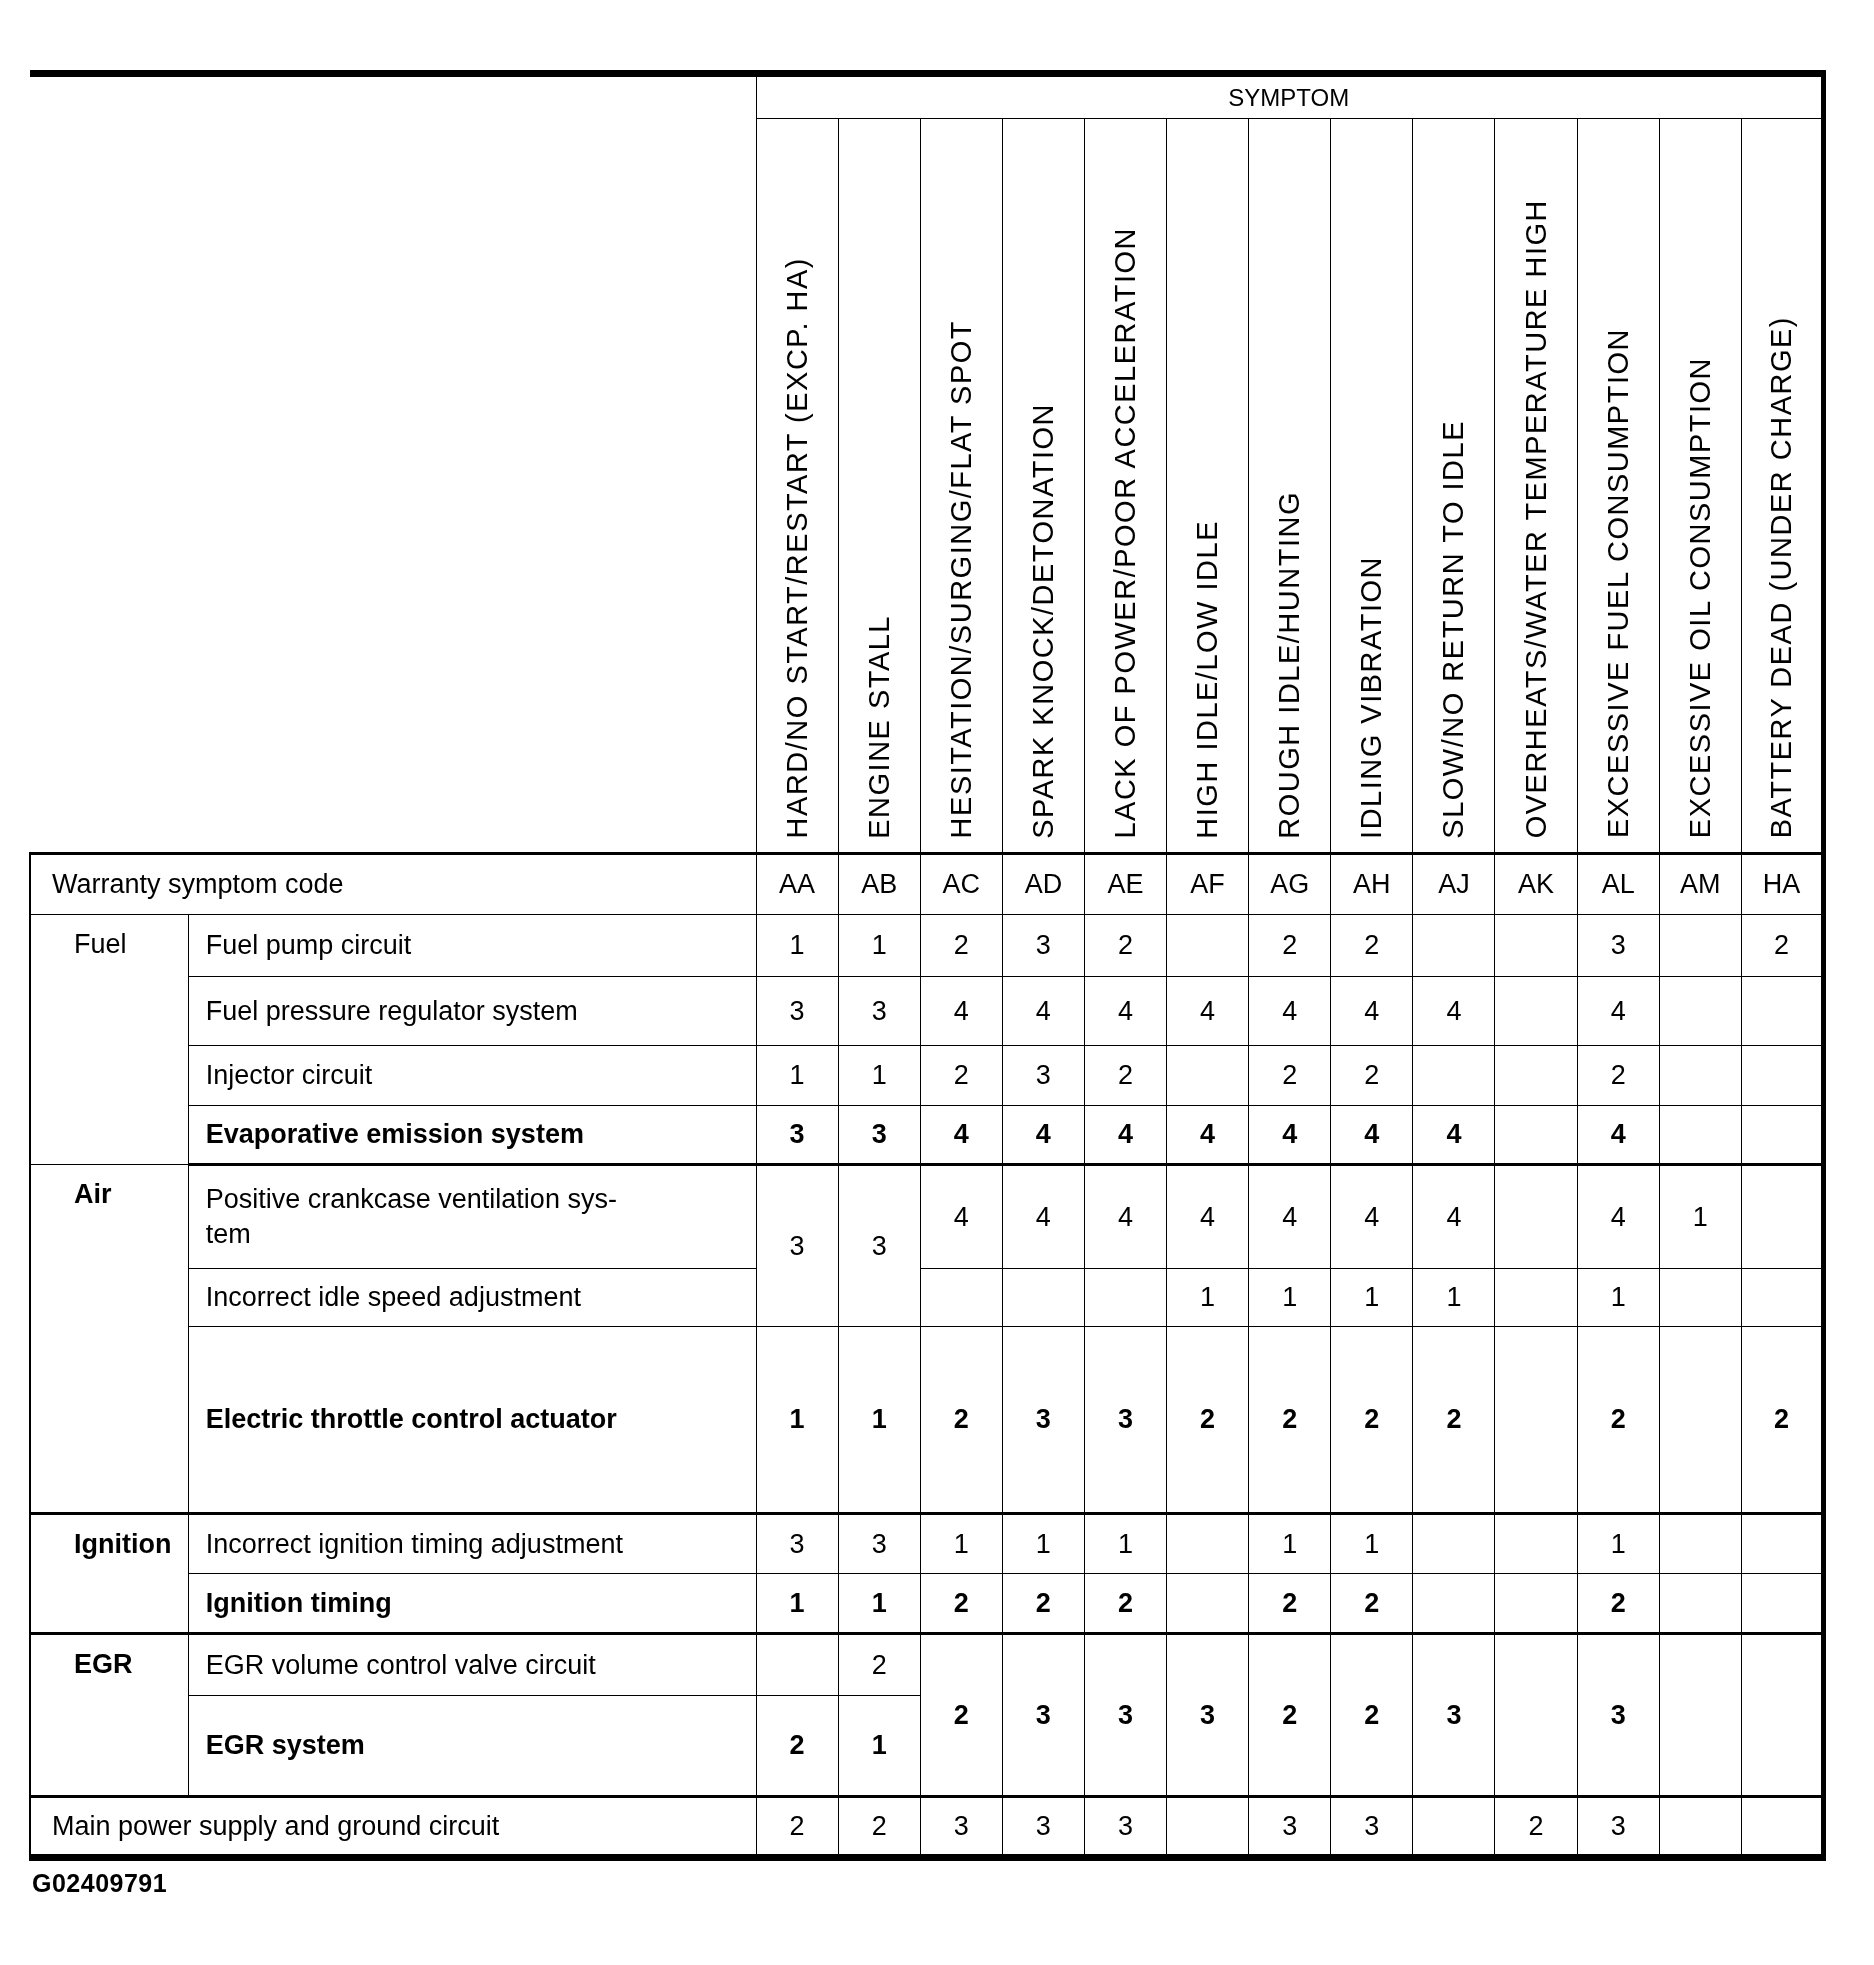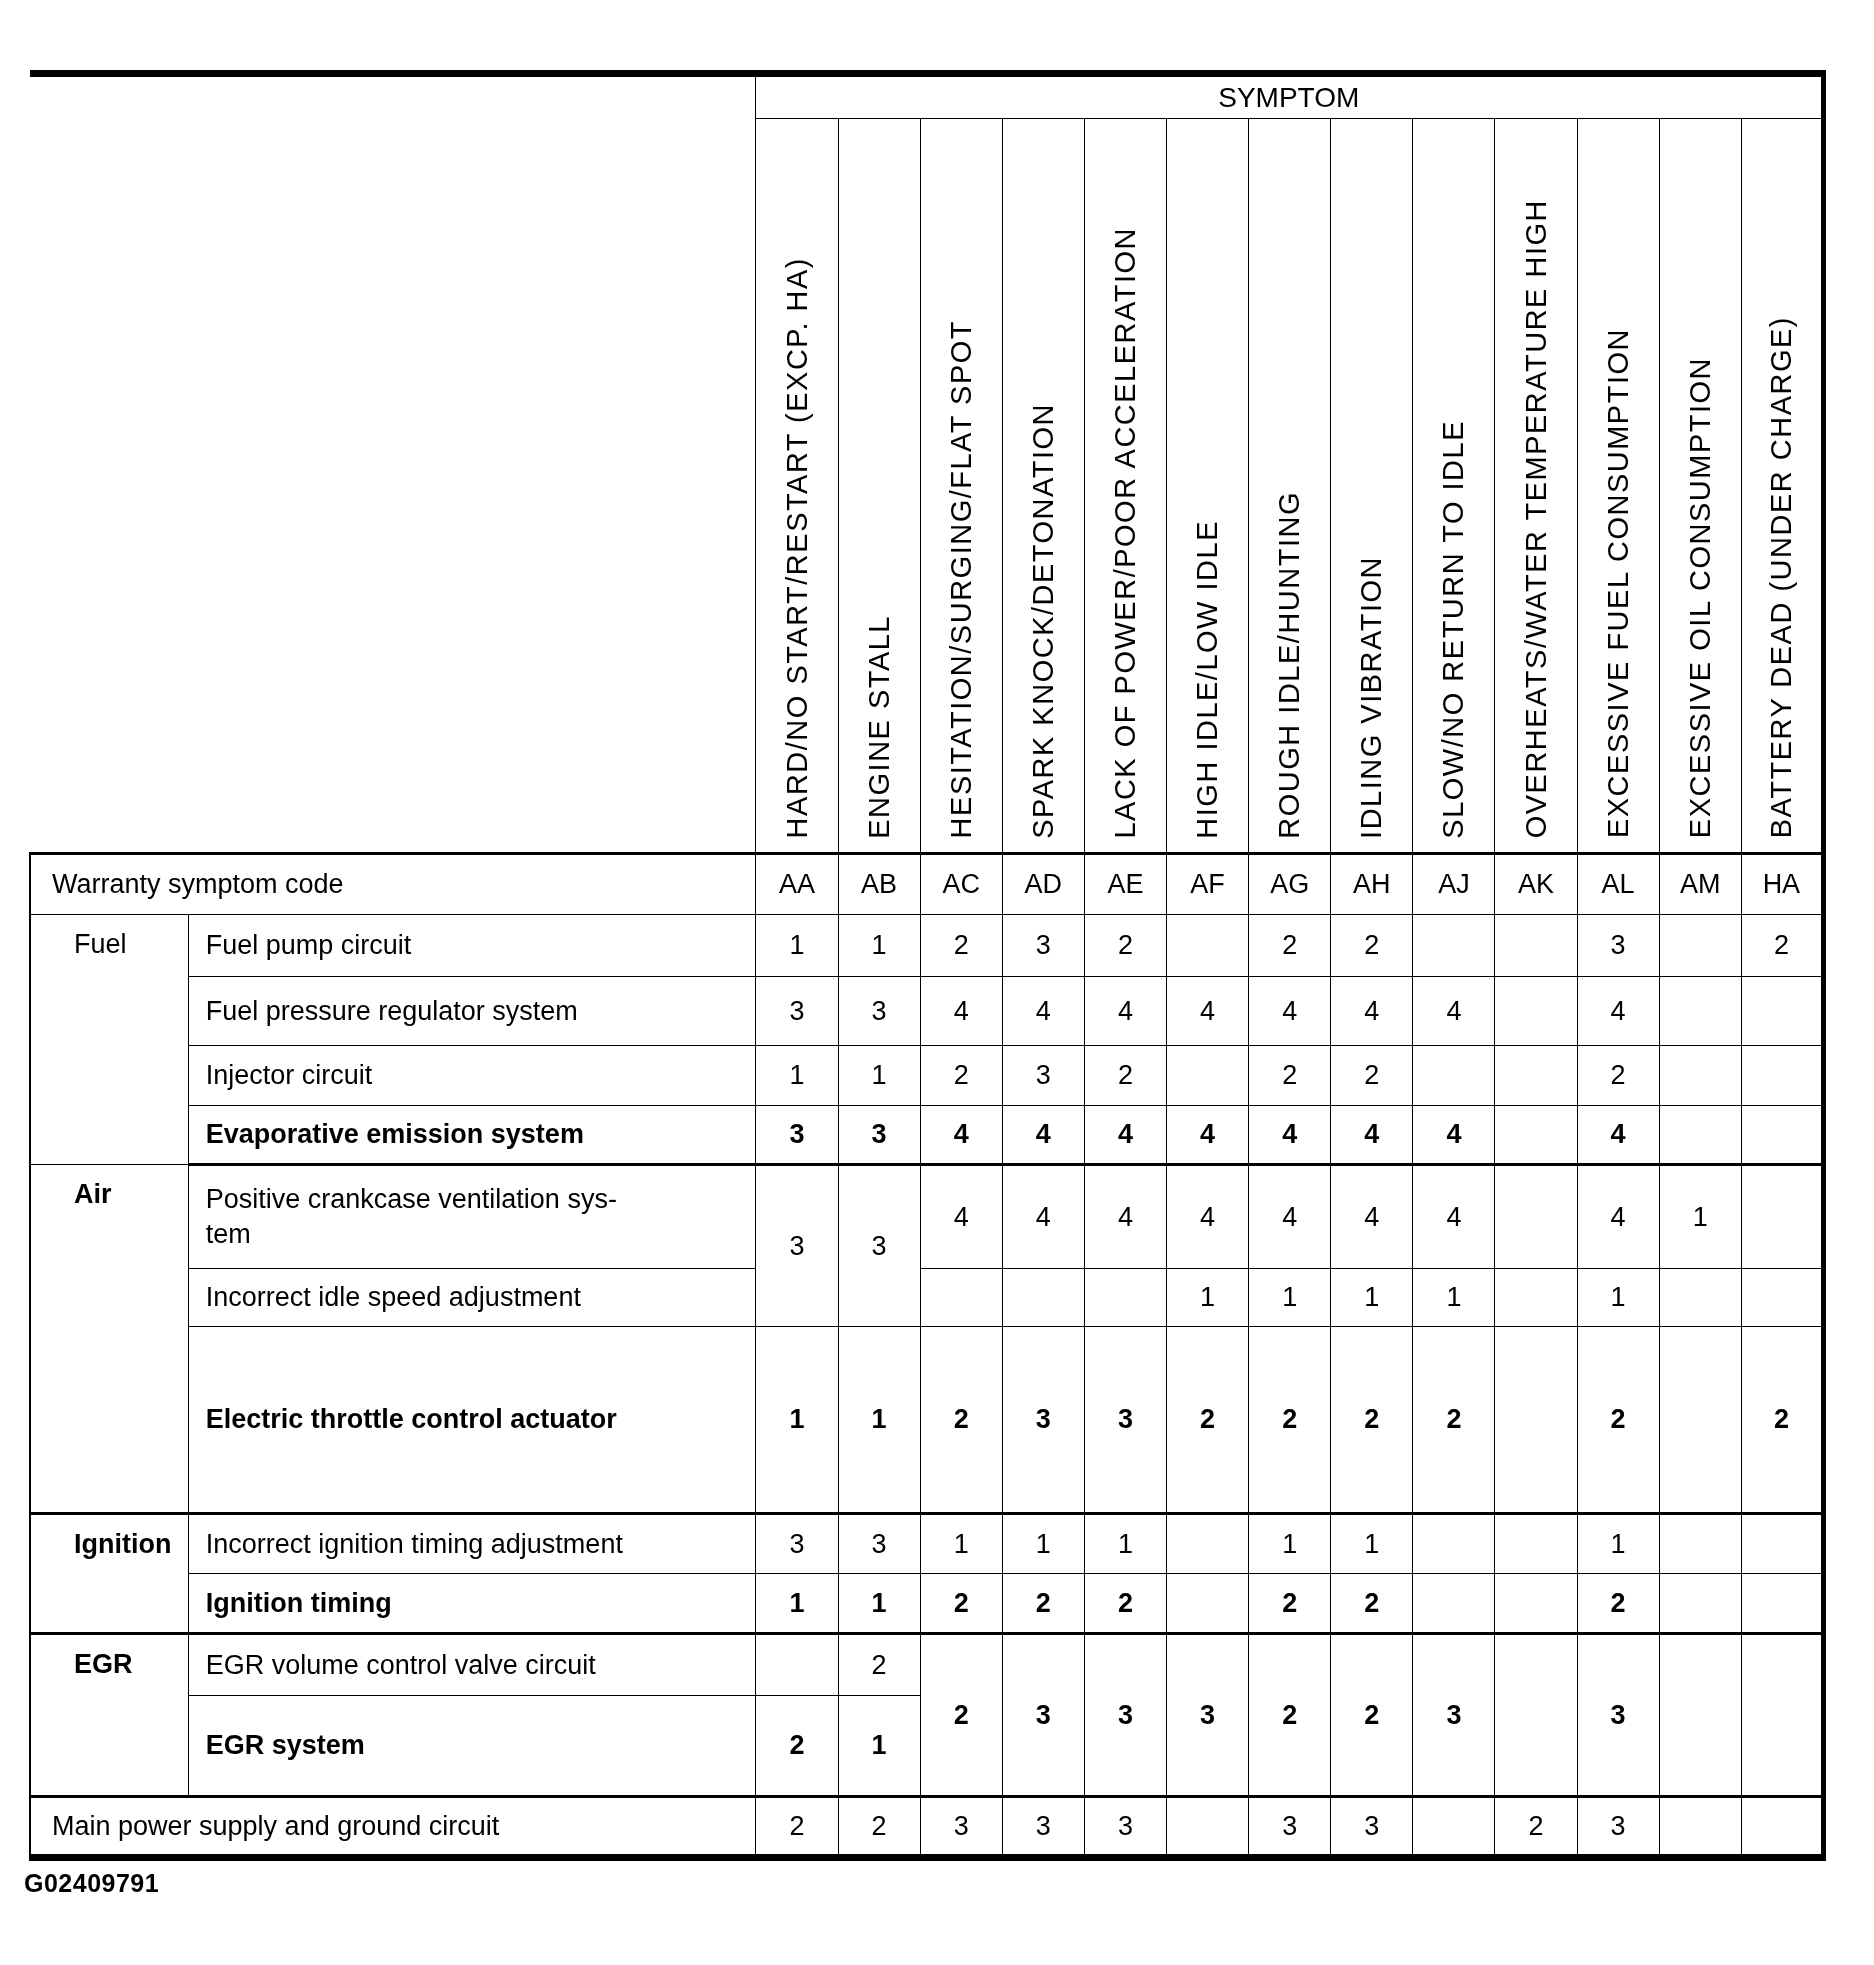--- a/index.html
+++ b/index.html
@@ -30,42 +30,42 @@
   tr.r-pcv      { height: 104px; }
   tr.r-idle     { height: 58px; }
   tr.r-throttle { height: 187px; }
   tr.r-egr1     { height: 62px; }
   tr.r-egr2     { height: 101px; }
   tr.r-main     { height: 61px; }
 
   
   td.tl     { border-left: none; border-top: 7.8px solid #000; border-bottom: 3.9px solid #000; }
   td.banner { border-top: 7.8px solid #000; border-right: 5.8px solid #000; border-bottom: 1.9px solid #000;
-              text-align: center; font-size: 28px; }
+              text-align: center; font-size: 24px; }
   td.hcol   { border-bottom: 3.9px solid #000; vertical-align: bottom; }
   td.last   { border-right: 5.8px solid #000; }
   tr.r-war td { border-top: 3.9px solid #000; }
   td.lab2   { border-left: 2.9px solid #000; padding-left: 21px; }
   td.grp    { border-left: 2.9px solid #000; vertical-align: top; padding: 13.6px 0 0 43px; }
   td.sub    { padding-left: 17px; white-space: pre-line; line-height: 35px; }
   td.v, td.code { text-align: center; }
   td.gb     { border-bottom: 3.9px solid #000; font-weight: bold; }
   td.bot    { border-bottom: 7.8px solid #000; margin-left: 16px; }
 
   .rot {
     writing-mode: vertical-rl;
     transform: rotate(180deg);
     white-space: nowrap;
     margin: 0 auto 13.6px auto;
     font-size: 29px;
     letter-spacing: 1.5px;
   }
 
   .figure-id {
-    position: absolute; left: 24px; top: 1869px;
+    position: absolute; left: 32px; top: 1869px;
     font-size: 25px; font-weight: bold; letter-spacing: 0.5px;
   }
 </style>
 </head>
 <body>
 
 <table class="matrix">
   <colgroup>
     <col style="width:158px">
       <col style="width:567px">

